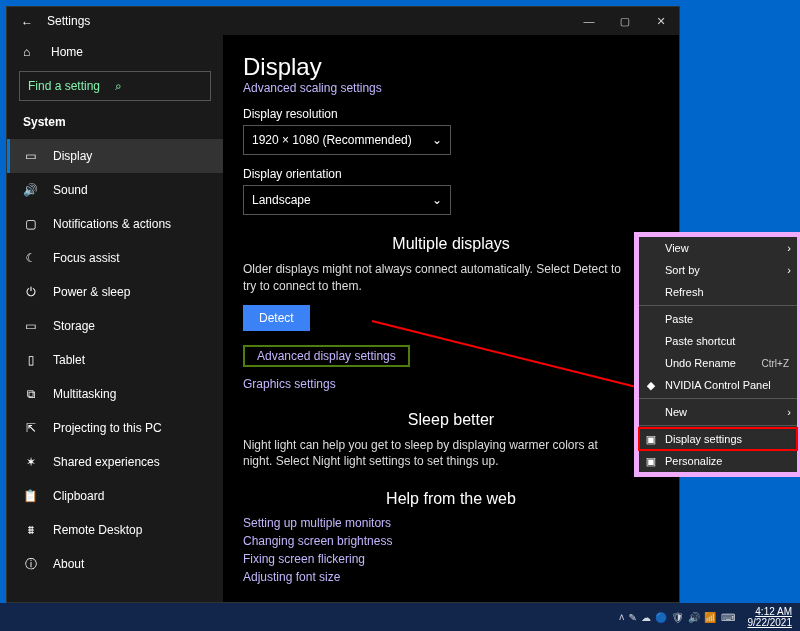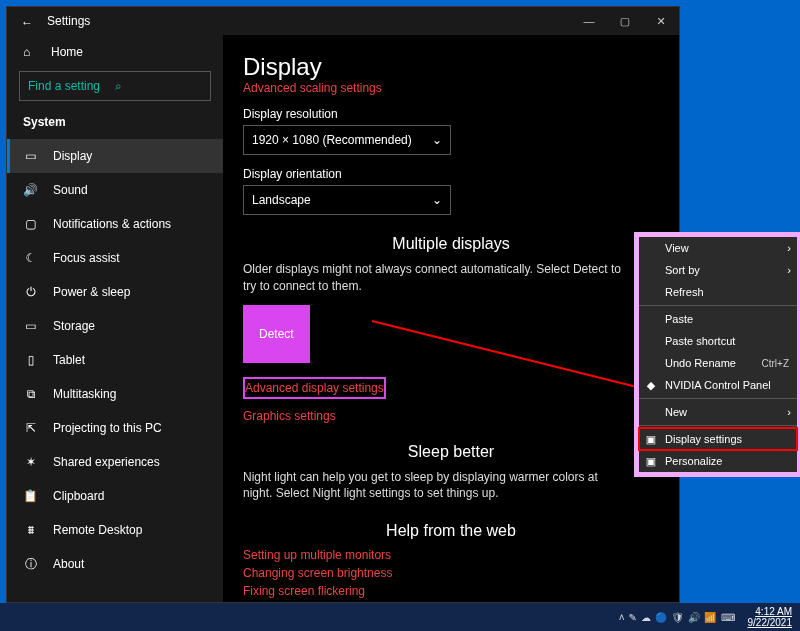--- a/index.html
+++ b/index.html
@@ -48,21 +48,21 @@
   }
   .home-row { display:flex; align-items:center; padding: 10px 16px 4px 16px;}
   .home-row .icon { width: 16px; margin-right: 12px; }
   .search {
     margin: 8px 12px;
     height: 28px;
     border: 1px solid #555;
     display: flex;
     align-items: center;
     padding: 0 8px;
-    color: #14b8a6;
+    color: #86efac;
     font-size: 12px;
     background: #1a1a1a;
   }
   .search span { flex: 1; }
   .cat { padding: 6px 16px 10px 16px; font-weight: 600; }
   .navitem {
     display: flex;
     align-items: center;
     height: 34px;
     padding: 0 0 0 16px;
@@ -73,33 +73,33 @@
   .navitem.selected { background: #333; border-left: 3px solid #0078d4; padding-left: 13px;}
   .content {
     flex: 1;
     background: #000;
     color: #fff;
     padding: 12px 20px 0 20px;
     overflow-y: auto;
     font-size: 12px;
   }
   .content h1 { font-size: 24px; font-weight: 400; margin: 6px 0 0 0; }
-  .link { color: #ef4444; font-size: 12px; cursor: default; }
+  .link { color: #c4b5fd; font-size: 12px; cursor: default; }
   .sublabel { font-size: 12px; margin-top: 12px; margin-bottom: 4px; }
   .dropdown {
     width: 190px; height: 28px; border: 1px solid #555;
     display:flex; align-items:center; padding: 0 8px; font-size: 12px;
     justify-content: space-between;
   }
   .section-h { font-size: 16px; margin-top: 20px; margin-bottom: 8px; font-weight: 400; text-align: center;}
   .desc { font-size: 12px; color: #ddd; line-height: 1.4; margin-bottom: 10px; max-width: 380px;}
   .btn {
-    display:inline-block; background:#d946ef; padding: 22px 16px; font-size: 12px;
-  }
-  .redbox { border: 2px solid #d946ef; display:inline-block; padding: 2px 0; }
+    display:inline-block; background:#3b82f6; padding: 6px 16px; font-size: 12px;
+  }
+  .redbox { border: 2px solid #4d7c0f; display:inline-block; padding: 2px 12px; }
 
   
   .ctxmenu {
     position: absolute;
     left: 634px; top: 232px;
     width: 158px;
     background: #2b2b2b;
     border: 5px solid #f0abfc;
     color: #fff;
     font-size: 11px;

